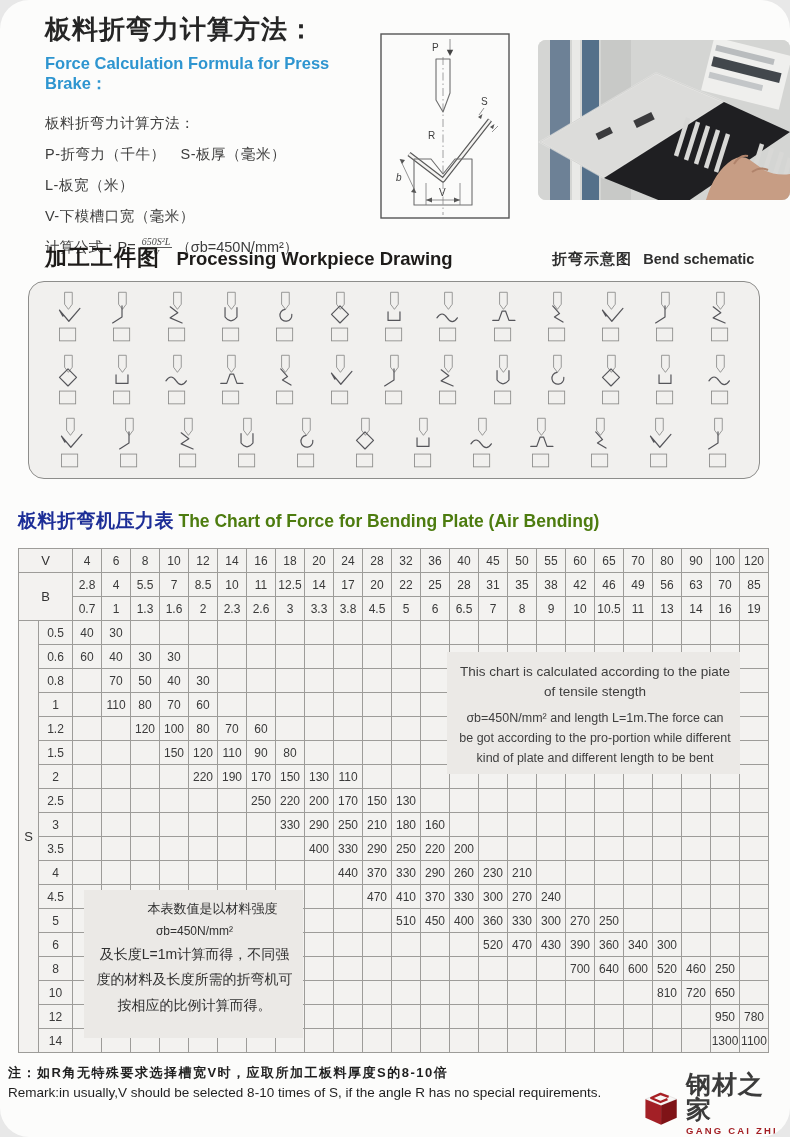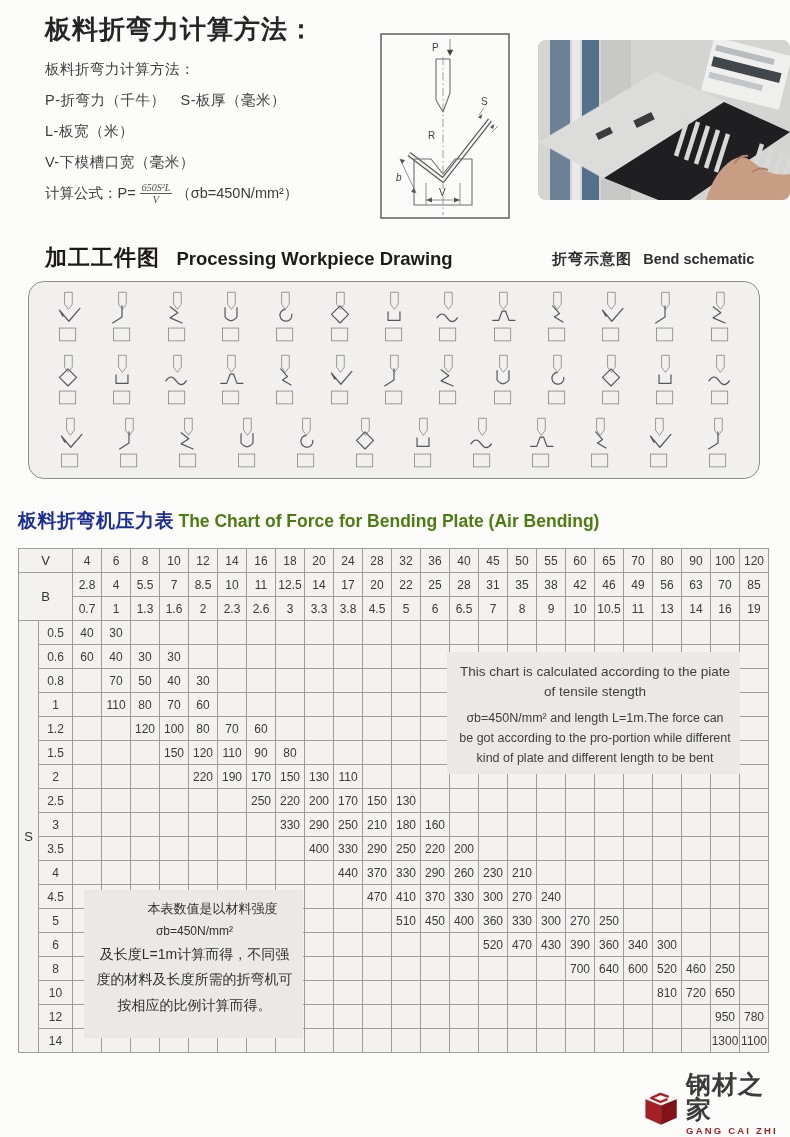--- a/index.html
+++ b/index.html
@@ -1,17 +1,17 @@
 <!DOCTYPE html>
 <html><head>
 <meta charset="utf-8">
 <style>
   html,body{margin:0;padding:0;background:#e8e8e8;}
   .page{position:relative;width:790px;height:1137px;margin:0 auto;background:#fcfcfb;
-        font-family:"Liberation Sans","DejaVu Sans",sans-serif;overflow:hidden;}
+        font-family:"Liberation Sans","DejaVu Sans",sans-serif;overflow:hidden;border-radius:29px;}
 
   
   .intro{position:absolute;left:45px;top:12px;width:335px;}
   .intro-title{font-size:26px;font-weight:bold;color:#262626;letter-spacing:1px;margin:0 0 7px 0;}
   .intro-sub{font-size:16.5px;font-weight:bold;color:#2e95d0;margin:0 0 13px 0;}
   .intro-line{font-size:14.5px;color:#3d3d3d;line-height:31px;letter-spacing:.5px;white-space:nowrap;}
   .formula-line{display:flex;align-items:center;font-size:14.5px;color:#3d3d3d;height:31px;white-space:nowrap;}
   .frac{display:inline-flex;flex-direction:column;align-items:center;font-family:"Liberation Serif",serif;
         font-style:italic;font-size:10px;line-height:1.15;margin:0 4px;color:#4a4a4a;}
   .frac .num{border-bottom:1px solid #5a5a5a;padding:0 2px;}
@@ -70,20 +70,21 @@
   .logo-cn{font-size:25px;font-weight:bold;color:#3b3b3b;letter-spacing:1px;}
   .logo-en{font-size:9.5px;font-weight:bold;color:#a31f24;letter-spacing:2.2px;margin-top:4px;}
 </style>
 </head>
 <body>
 
 <div class="page">
 
   <div class="intro">
     <div class="intro-title">板料折弯力计算方法：</div>
+    <div class="intro-sub">Force Calculation Formula for Press Brake：</div>
     <div class="intro-line">板料折弯力计算方法：</div>
     <div class="intro-line">P-折弯力（千牛）　S-板厚（毫米）</div>
     <div class="intro-line">L-板宽（米）</div>
     <div class="intro-line">V-下模槽口宽（毫米）</div>
     <div class="formula-line">
       <span>计算公式：P=</span>
       <span class="frac">
         <span class="num">650S²L</span>
         <span class="den">V</span>
       </span>
@@ -1061,20 +1062,24 @@
       <div class="l1">This chart is calculated according to the piate of tensile stength</div>
       <div class="l2">σb=450N/mm²  and length L=1m.The force can be got according to the pro-portion while different kind of plate and different length to be bent</div>
     </div>
     <div class="note note-cn">
       <div class="l1">本表数值是以材料强度</div>
       <div class="l2">σb=450N/mm²</div>
       <div class="l3">及长度L=1m计算而得，不同强度的材料及长度所需的折弯机可按相应的比例计算而得。</div>
     </div>
   </div>
 
+  <div class="remark">
+    <div class="cn">注：如R角无特殊要求选择槽宽V时，应取所加工板料厚度S的8-10倍</div>
+    <div class="en">Remark:in usually,V should be selected 8-10 times of S, if the angle R has no special requirements.</div>
+  </div>
 
   <div class="logo">
     <svg viewBox="0 0 88 62">
       <polygon points="30,14 57,3 84,14 57,25" fill="#f7f6f5" stroke="#c8c6c4" stroke-width=".6"></polygon>
       <path d="M70 10 L56 5 L40 12 L56 19 L68 14" fill="none" stroke="#a81f24" stroke-width="4" stroke-linejoin="round"></path>
       <polygon points="30,14 57,25 57,58 30,46" fill="#a32026"></polygon>
       <polygon points="57,25 84,14 84,46 57,58" fill="#7f1317"></polygon>
     </svg>
     <div class="logo-text">
       <span class="logo-cn">钢材之家</span>

